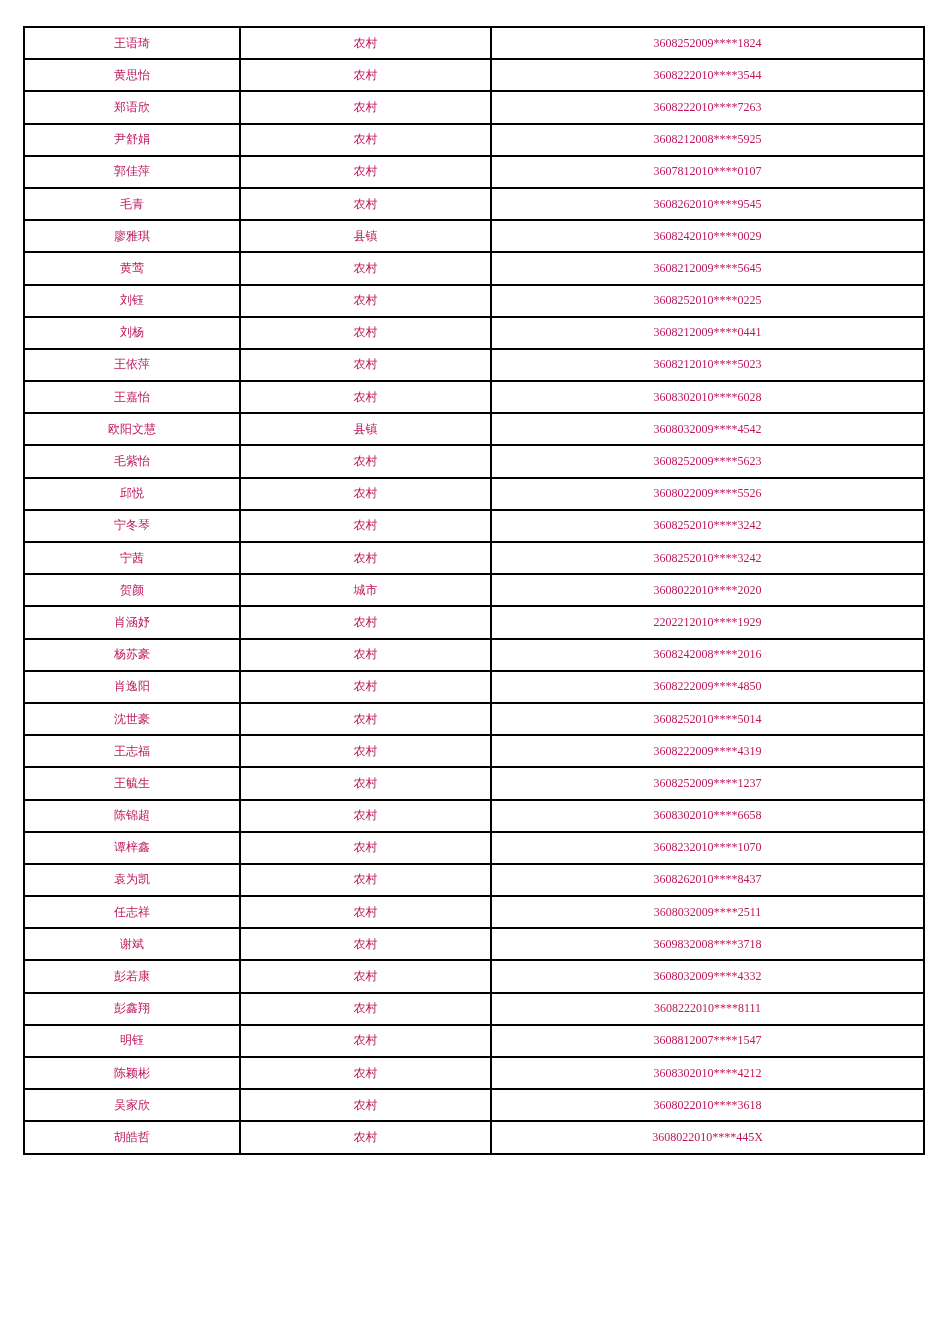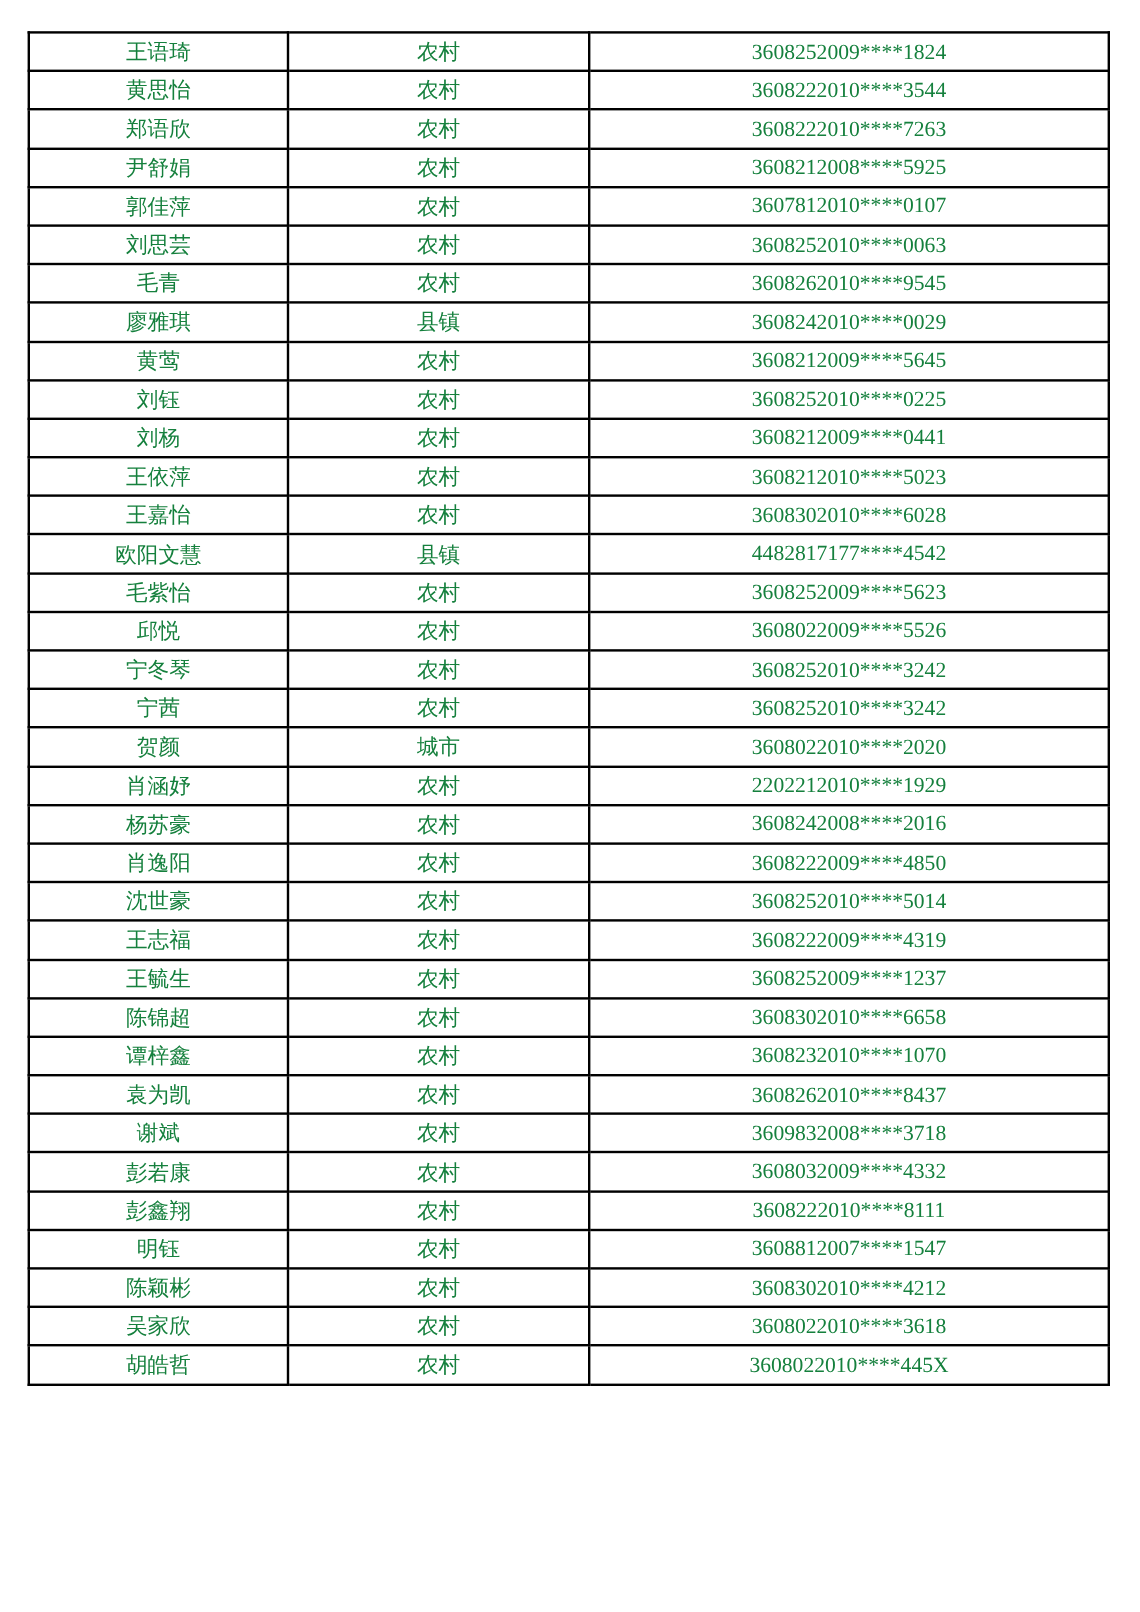--- a/index.html
+++ b/index.html
@@ -15,22 +15,22 @@
     overflow: hidden;
   }
   table.roster {
     position: absolute;
     left: 23px;
     top: 26px;
     width: 900px;
     border-collapse: collapse;
     table-layout: fixed;
     font-family: "Liberation Serif", "DejaVu Serif", serif;
-    font-size: 18px;
-    color: #15803d;
+    font-size: 12px;
+    color: #be185d;
   }
   table.roster td {
     border: 2px solid #000000;
     height: 30.2px;
     padding: 0 4px;
     text-align: center;
     vertical-align: middle;
     white-space: nowrap;
     overflow: hidden;
   }
@@ -73,25 +73,20 @@
     <td>3608212008****5925</td>
   </tr>
 
 
   <tr>
     <td>郭佳萍</td>
     <td>农村</td>
     <td>3607812010****0107</td>
   </tr>
 
-  <tr>
-    <td>刘思芸</td>
-    <td>农村</td>
-    <td>3608252010****0063</td>
-  </tr>
 
   <tr>
     <td>毛青</td>
     <td>农村</td>
     <td>3608262010****9545</td>
   </tr>
 
   <tr>
     <td>廖雅琪</td>
     <td>县镇</td>
@@ -124,21 +119,21 @@
 
   <tr>
     <td>王嘉怡</td>
     <td>农村</td>
     <td>3608302010****6028</td>
   </tr>
 
   <tr>
     <td>欧阳文慧</td>
     <td>县镇</td>
-    <td>4482817177****4542</td>
+    <td>3608032009****4542</td>
   </tr>
 
 
   <tr>
     <td>毛紫怡</td>
     <td>农村</td>
     <td>3608252009****5623</td>
   </tr>
 
   <tr>
@@ -214,20 +209,25 @@
     <td>农村</td>
     <td>3608232010****1070</td>
   </tr>
 
   <tr>
     <td>袁为凯</td>
     <td>农村</td>
     <td>3608262010****8437</td>
   </tr>
 
+  <tr>
+    <td>任志祥</td>
+    <td>农村</td>
+    <td>3608032009****2511</td>
+  </tr>
 
   <tr>
     <td>谢斌</td>
     <td>农村</td>
     <td>3609832008****3718</td>
   </tr>
 
   <tr>
     <td>彭若康</td>
     <td>农村</td>

